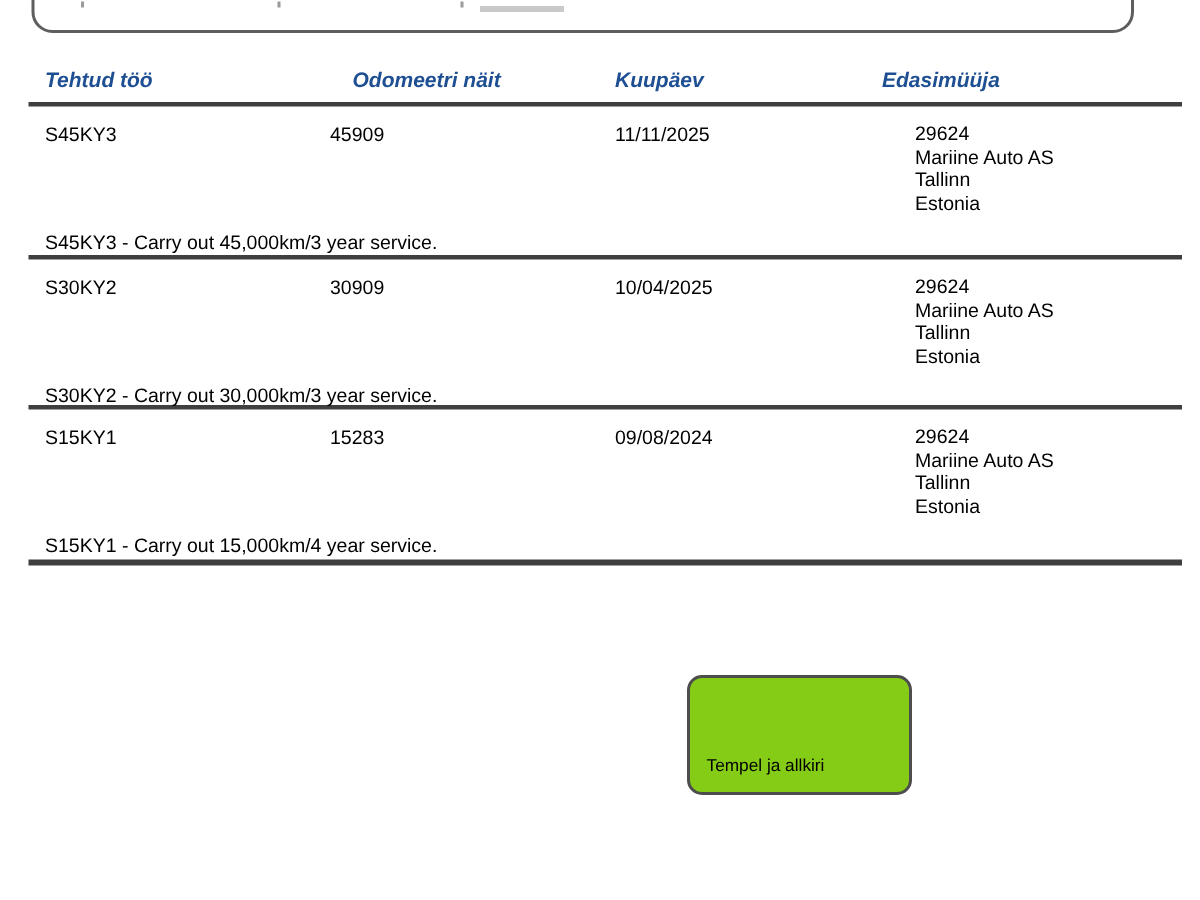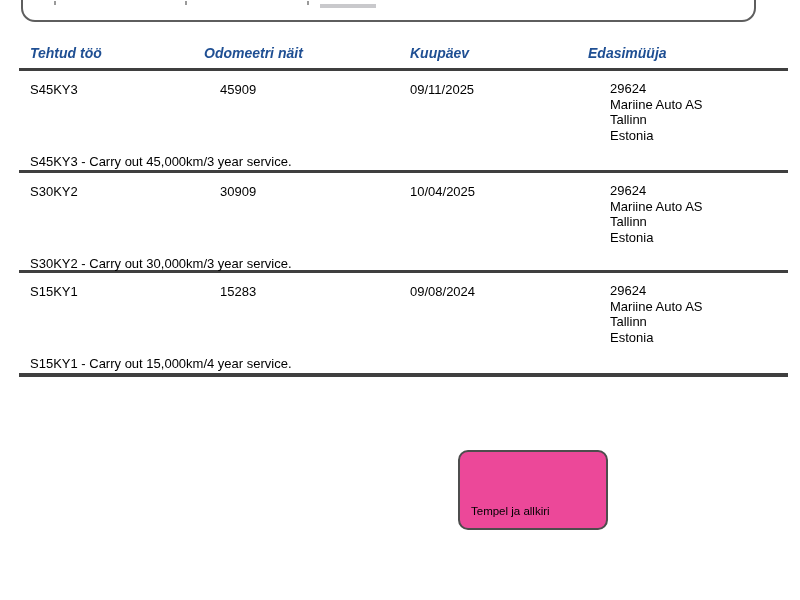--- a/index.html
+++ b/index.html
@@ -82,21 +82,21 @@
     color: #000000;
   }
   .stamp-box {
     position: absolute;
     left: 458px;
     top: 450px;
     width: 146px;
     height: 76px;
     border: 2px solid #4d4d4d;
     border-radius: 10px;
-    background: #ec4899;
+    background: #84cc16;
   }
   .stamp-label {
     position: absolute;
     left: 11px;
     top: 53px;
     font-size: 11.5px;
     color: #000000;
     white-space: nowrap;
   }
 </style>
@@ -105,33 +105,33 @@
 
 <div class="page">
 
   <div class="top-box"></div>
   <div class="artifact tick" style="left:54px;"></div>
   <div class="artifact tick" style="left:185px;"></div>
   <div class="artifact tick" style="left:307px;"></div>
   <div class="artifact smudge" style="left:320px;width:56px;"></div>
 
   <div class="col-header" style="left:30px;">Tehtud töö</div>
-  <div class="col-header" style="left:204px;text-align:right;">Odomeetri näit</div>
+  <div class="col-header" style="left:235px;text-align:right;">Odomeetri näit</div>
   <div class="col-header" style="left:410px;">Kuupäev</div>
   <div class="col-header" style="left:588px;">Edasimüüja</div>
 
   <div class="rule" style="top:68px;"></div>
   <div class="rule" style="top:170px;"></div>
   <div class="rule" style="top:270px;"></div>
   <div class="rule final" style="top:373px;"></div>
 
   <div>
     <div class="cell c-work r1v">S45KY3</div>
     <div class="cell c-odo r1v">45909</div>
-    <div class="cell c-date r1v">09/11/2025</div>
+    <div class="cell c-date r1v">11/11/2025</div>
     <div class="cell c-dealer r1d">
       <div>29624</div>
       <div>Mariine Auto AS</div>
       <div>Tallinn</div>
       <div>Estonia</div>
     </div>
     <div class="cell c-desc r1desc">S45KY3 - Carry out 45,000km/3 year service.</div>
   </div>
 
   <div>

